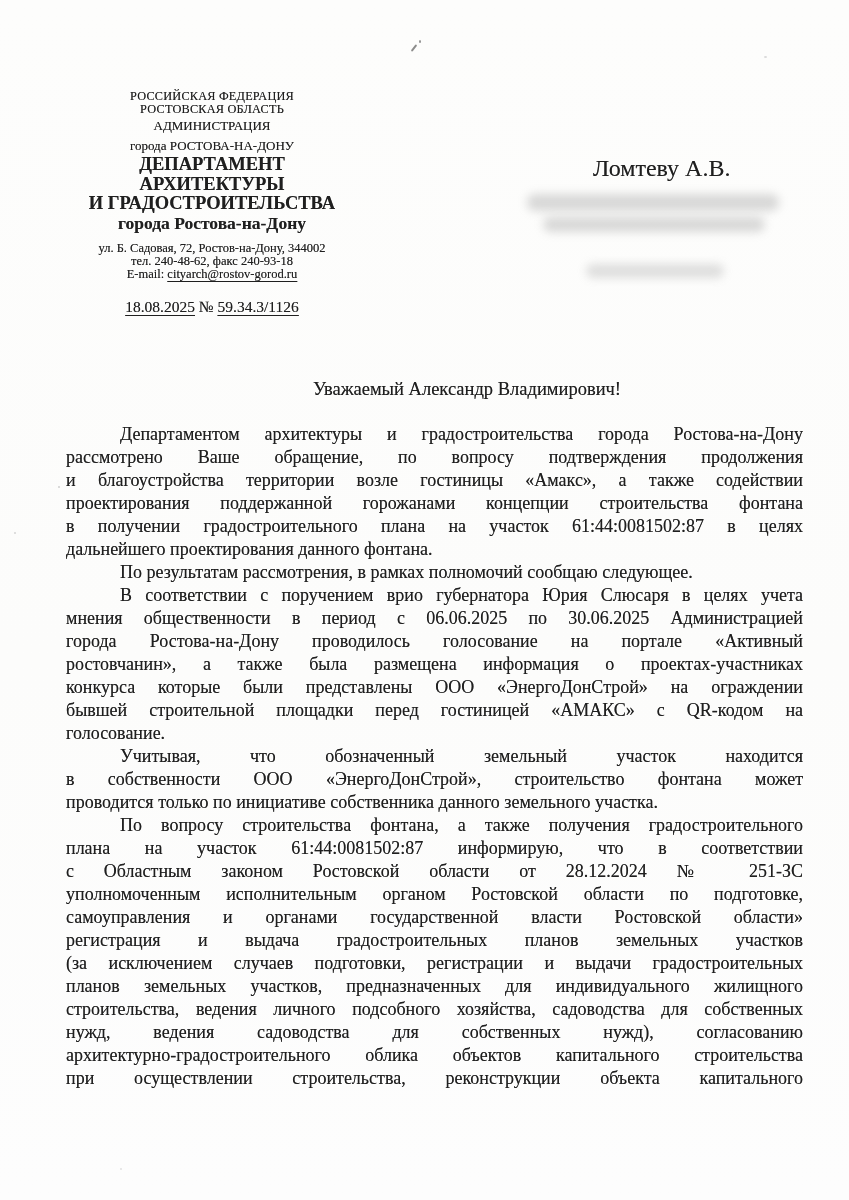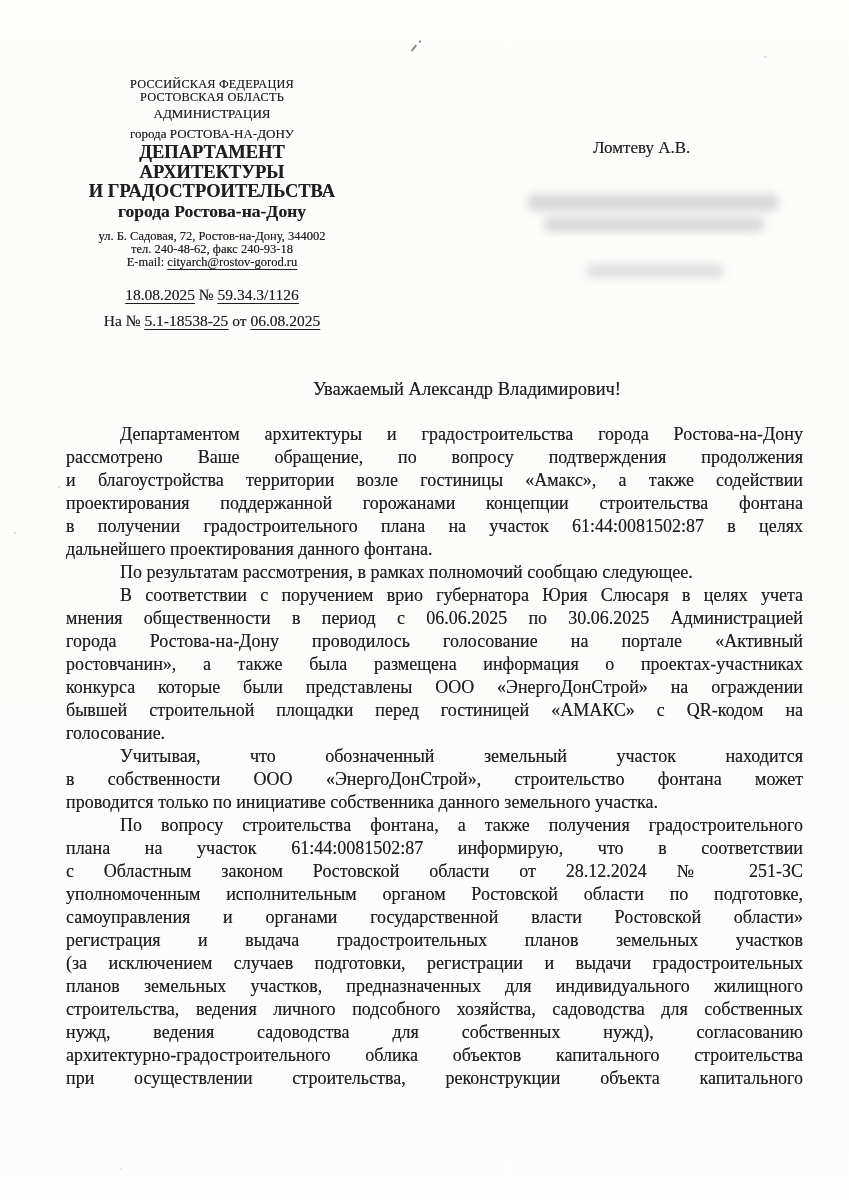--- a/index.html
+++ b/index.html
@@ -10,43 +10,43 @@
     background: linear-gradient(180deg, #fdfdfc 0%, #fcfcfb 55%, #fdfdfd 100%);
     font-family: "Liberation Serif", "DejaVu Serif", serif;
     color: #1f1f1f;
     overflow: hidden;
   }
 
   
   .letterhead {
     position: absolute;
     left: 86px;
-    top: 78px;
+    top: 90px;
     width: 252px;
     text-align: center;
     text-shadow: 0 0 0.5px rgba(25,25,25,0.55);
   }
   .letterhead div { white-space: nowrap; }
   .lh-sm  { font-size: 12.3px; line-height: 13px; letter-spacing: 0.2px; }
   .lh-lg  { font-size: 13px; line-height: 19.5px; }
   .lh-lg-b{ font-size: 18.5px; line-height: 19.5px; font-weight: bold; }
   .lh-md-b{ font-size: 17.5px; line-height: 19.5px; font-weight: bold; }
   .lh-addr { margin-top: 9px; }
   .lh-addr div { font-size: 12.5px; line-height: 13px; }
   .lh-refs { margin-top: 17px; font-size: 15.5px; }
   .lh-refs .ref-line { line-height: 18px; }
   .lh-refs .ref-line + .ref-line { margin-top: 8px; }
   .u { text-decoration: underline; text-underline-offset: 3px; text-decoration-thickness: 1px; }
 
   
   .recipient {
     position: absolute;
     left: 593px;
-    top: 138px;
-    font-size: 17px;
+    top: 158px;
+    font-size: 24px;
     line-height: 20px;
     text-shadow: 0 0 0.5px rgba(25,25,25,0.5);
   }
   .redact {
     position: absolute;
     background: #8f8f8f;
     opacity: 0.33;
     filter: blur(5px);
     border-radius: 8px;
   }
@@ -103,21 +103,20 @@
     <div class="lh-lg-b">АРХИТЕКТУРЫ</div>
     <div class="lh-lg-b">И ГРАДОСТРОИТЕЛЬСТВА</div>
     <div class="lh-md-b">города Ростова-на-Дону</div>
     <div class="lh-addr">
       <div>ул. Б. Садовая, 72, Ростов-на-Дону, 344002</div>
       <div>тел. 240-48-62, факс 240-93-18</div>
       <div><span>E-mail:</span> <span class="u">cityarch@rostov-gorod.ru</span></div>
     </div>
     <div class="lh-refs">
       <div class="ref-line"><span class="u">18.08.2025</span> <span>№</span> <span class="u">59.34.3/1126</span></div>
-      <div class="ref-line"><span>На №</span> <span class="u">5.1-18538-25</span> <span>от</span> <span class="u">06.08.2025</span></div>
     </div>
   </div>
 
   <div class="recipient">Ломтеву А.В.</div>
   <div class="redact r1"></div>
   <div class="redact r2"></div>
   <div class="redact r3"></div>
 
   <div class="artifact a-dot"></div>
   <div class="artifact a-slash"></div>

